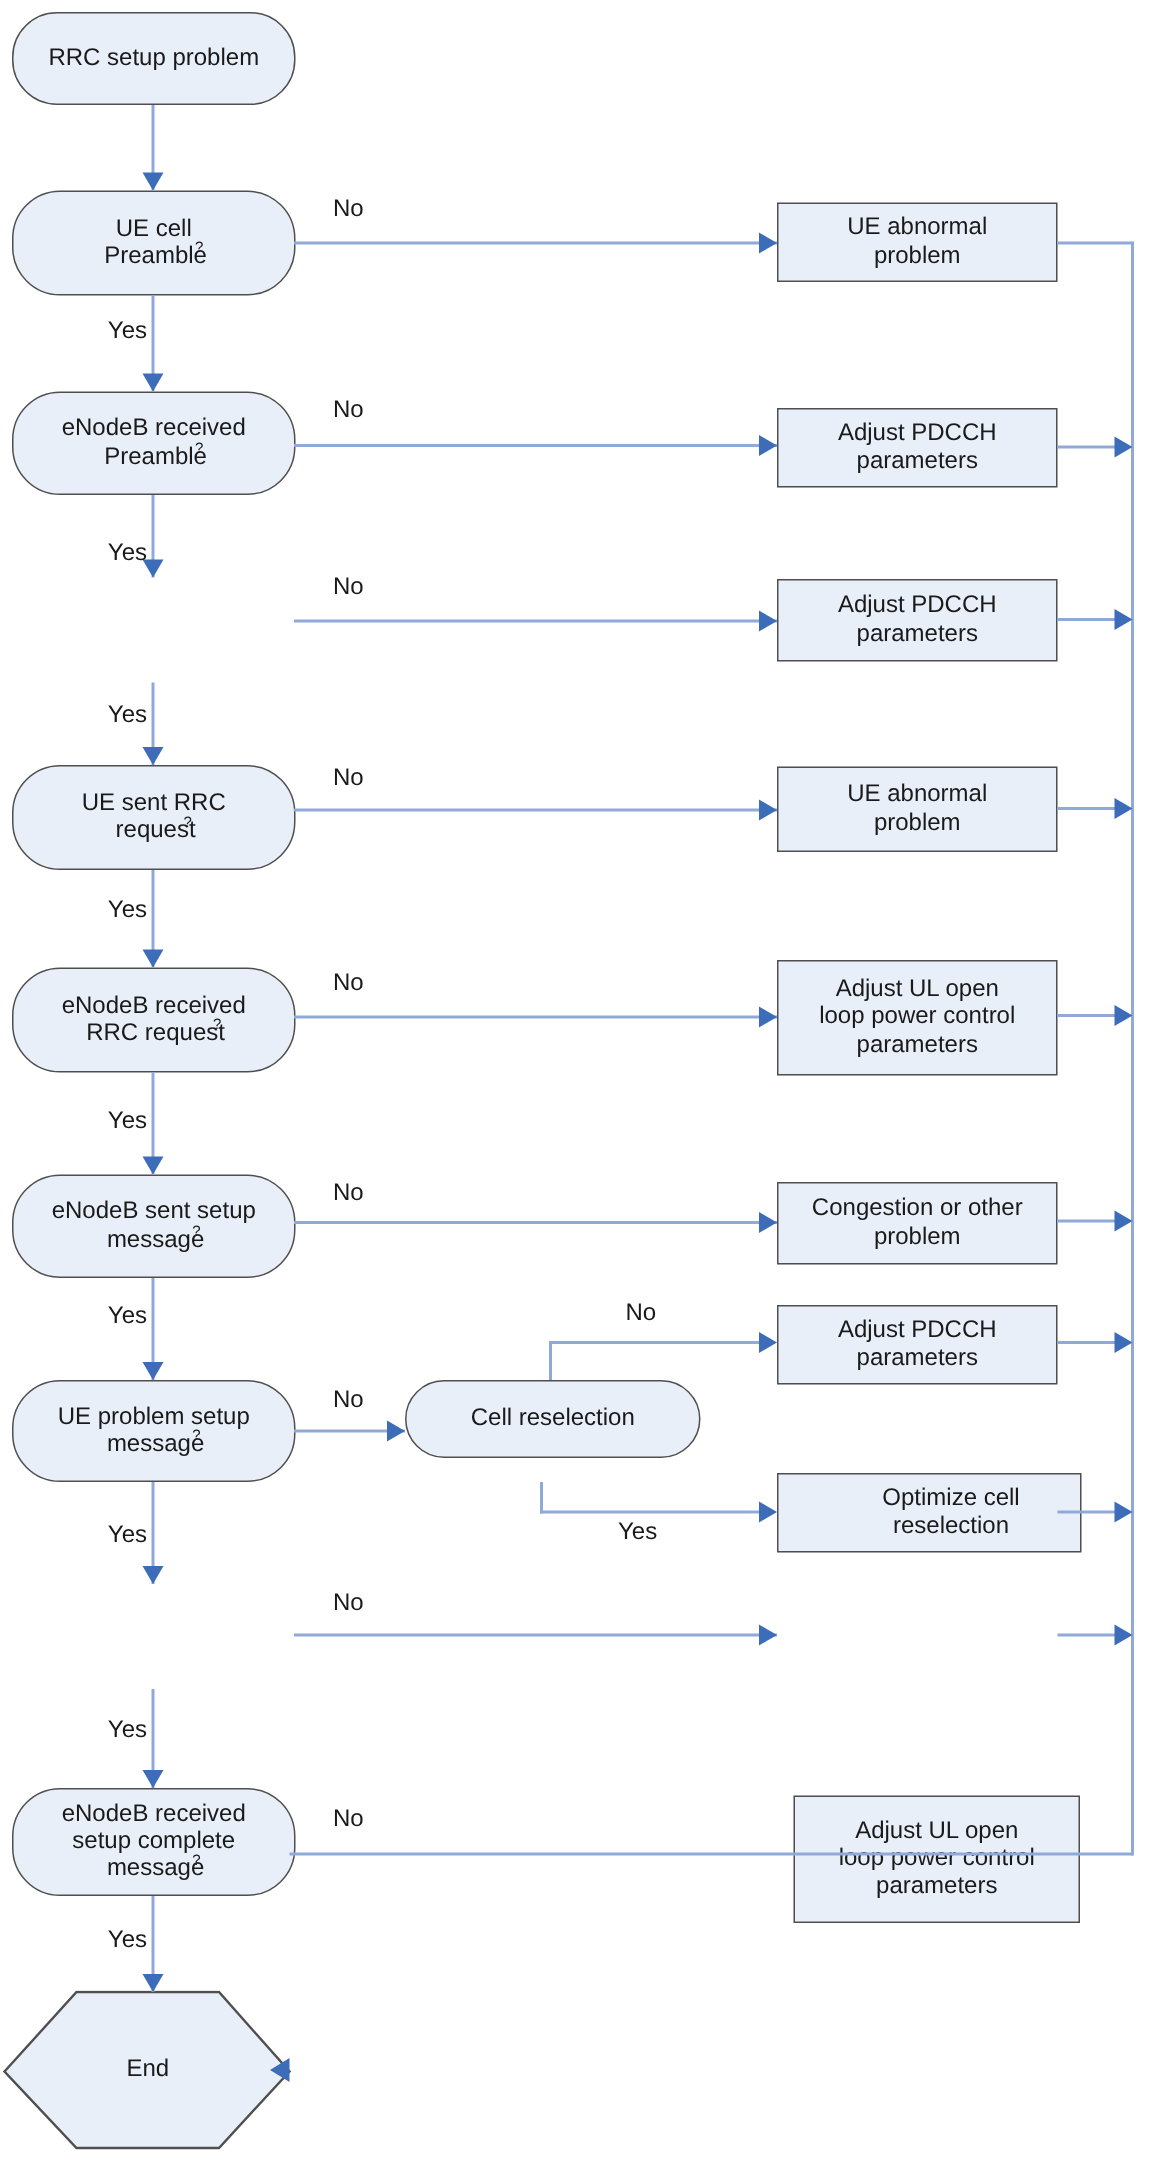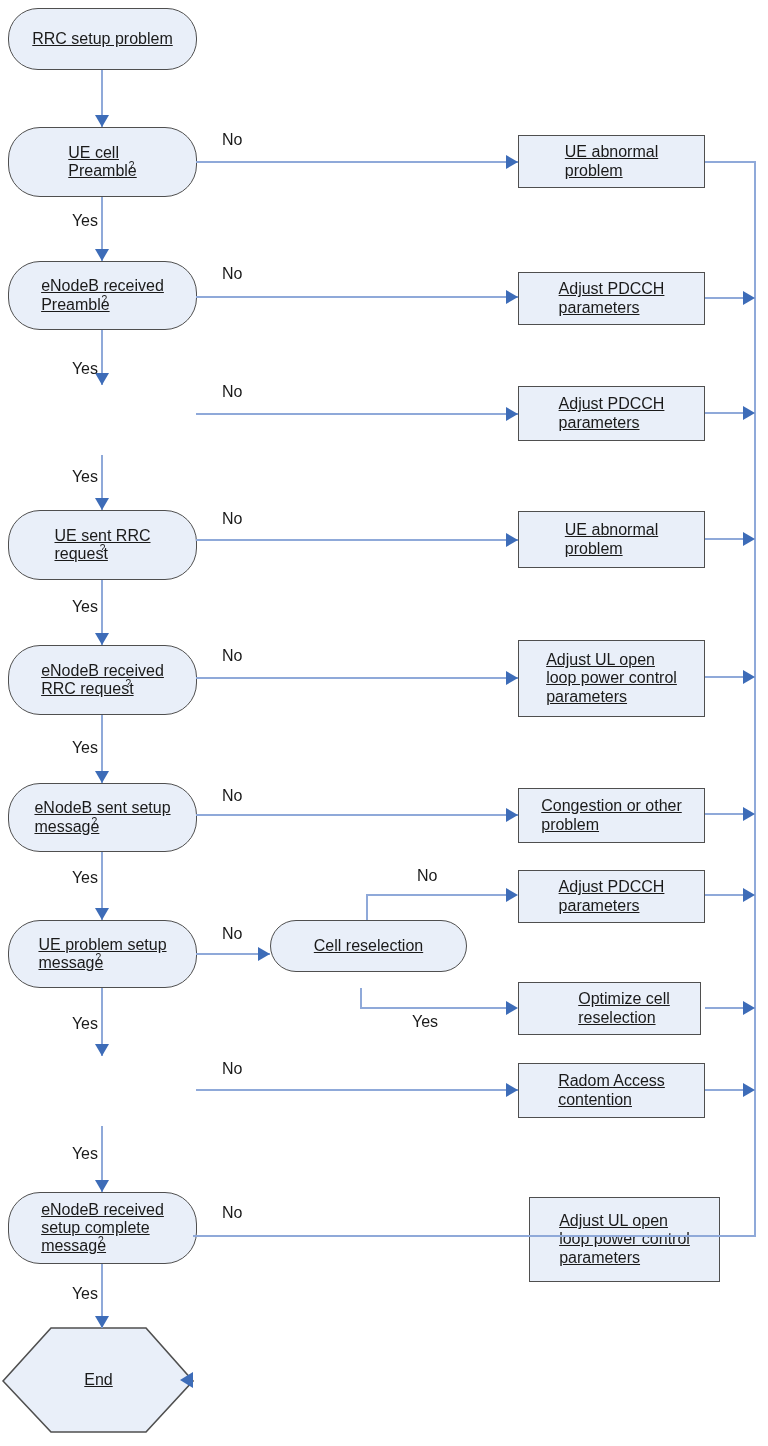--- a/index.html
+++ b/index.html
@@ -5,21 +5,21 @@
   :root{
     --node-fill:#e9eff9; --node-border:#4f4f4f; --line:#8fa9d9; --arrow:#3d6cb8; --text:#1a1a1a;
   }
   html,body{margin:0;padding:0;background:#ffffff;}
   #canvas{position:relative;width:768px;height:1446px;background:#ffffff;overflow:hidden;
           font-family:"Liberation Sans", sans-serif;color:var(--text);}
   .stadium{position:absolute;background:var(--node-fill);border:1.6px solid var(--node-border);
            border-radius:32px;display:flex;align-items:center;justify-content:center;z-index:2;box-sizing:border-box;}
   .rect{position:absolute;background:var(--node-fill);border:1.6px solid var(--node-border);
         display:flex;align-items:center;justify-content:center;z-index:2;box-sizing:border-box;}
-  .lbl{white-space:pre-line;text-align:left;font-size:16px;line-height:1.13;color:var(--text);text-decoration:underline;}
+  .lbl{white-space:pre-line;text-align:center;font-size:16px;line-height:1.13;color:var(--text);}
   .q{display:inline-block;font-size:10px;margin-left:-8px;transform:translateY(-7px);}
   .hline{position:absolute;height:2px;background:var(--line);z-index:3;}
   .vline{position:absolute;width:2px;background:var(--line);z-index:3;}
   .arrow-d{position:absolute;width:0;height:0;border-left:7px solid transparent;border-right:7px solid transparent;
            border-top:12px solid var(--arrow);z-index:4;}
   .arrow-r{position:absolute;width:0;height:0;border-top:7px solid transparent;border-bottom:7px solid transparent;
            border-left:12px solid var(--arrow);z-index:4;}
   .arrow-l{position:absolute;width:0;height:0;border-top:8px solid transparent;border-bottom:8px solid transparent;
            border-right:13px solid var(--arrow);z-index:4;}
   .edge-label{position:absolute;font-size:16px;color:var(--text);z-index:5;}
@@ -100,27 +100,23 @@
 parameters</div>
   </div>
   <div class="rect" style="left:518px;top:788px;width:187px;height:55px;">
     <div class="lbl">Congestion or other
 problem</div>
   </div>
   <div class="rect" style="left:518px;top:870px;width:187px;height:53px;">
     <div class="lbl">Adjust PDCCH
 parameters</div>
   </div>
-  <div class="rect" style="left:518px;top:982px;width:183px;height:53px;padding-left:29px;">
+  <div class="rect" style="left:518px;top:982px;width:203px;height:53px;padding-left:29px;">
     <div class="lbl">Optimize cell
 reselection</div>
-  </div>
-  <div class="rect" style="left:518px;top:1063px;width:187px;height:55px;">
-    <div class="lbl">Radom Access
-contention</div>
   </div>
   <div class="rect" style="left:529px;top:1197px;width:191px;height:85px;">
     <div class="lbl" style="position:relative;z-index:5;">Adjust UL open
 loop power control
 parameters</div>
   </div>
 
   <div class="hex-wrap" style="left:2px;top:1327px;width:193px;height:107px;">
     <svg width="193" height="107" viewBox="0 0 193 107">
       <polygon points="1,54 49,1 144,1 191,54 144,105 49,105" style="fill:var(--node-fill);stroke:var(--node-border);stroke-width:1.6;"></polygon>

